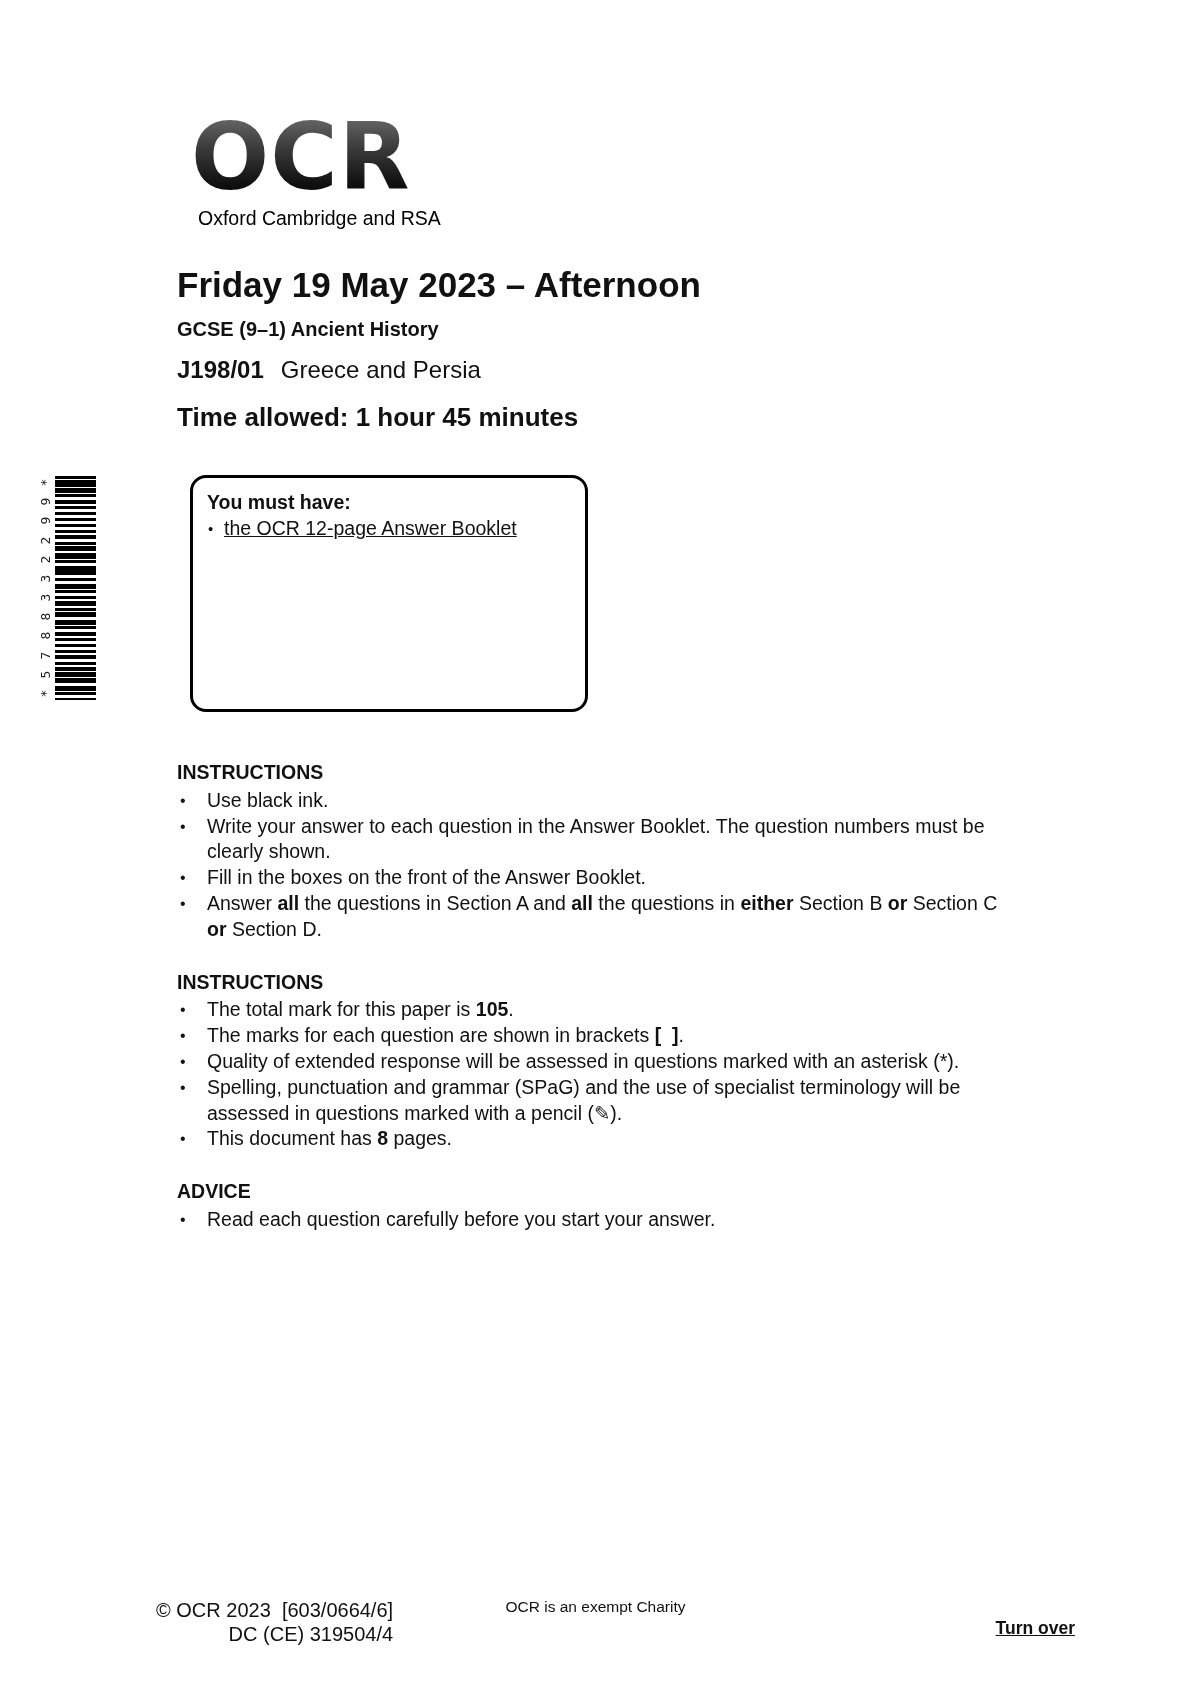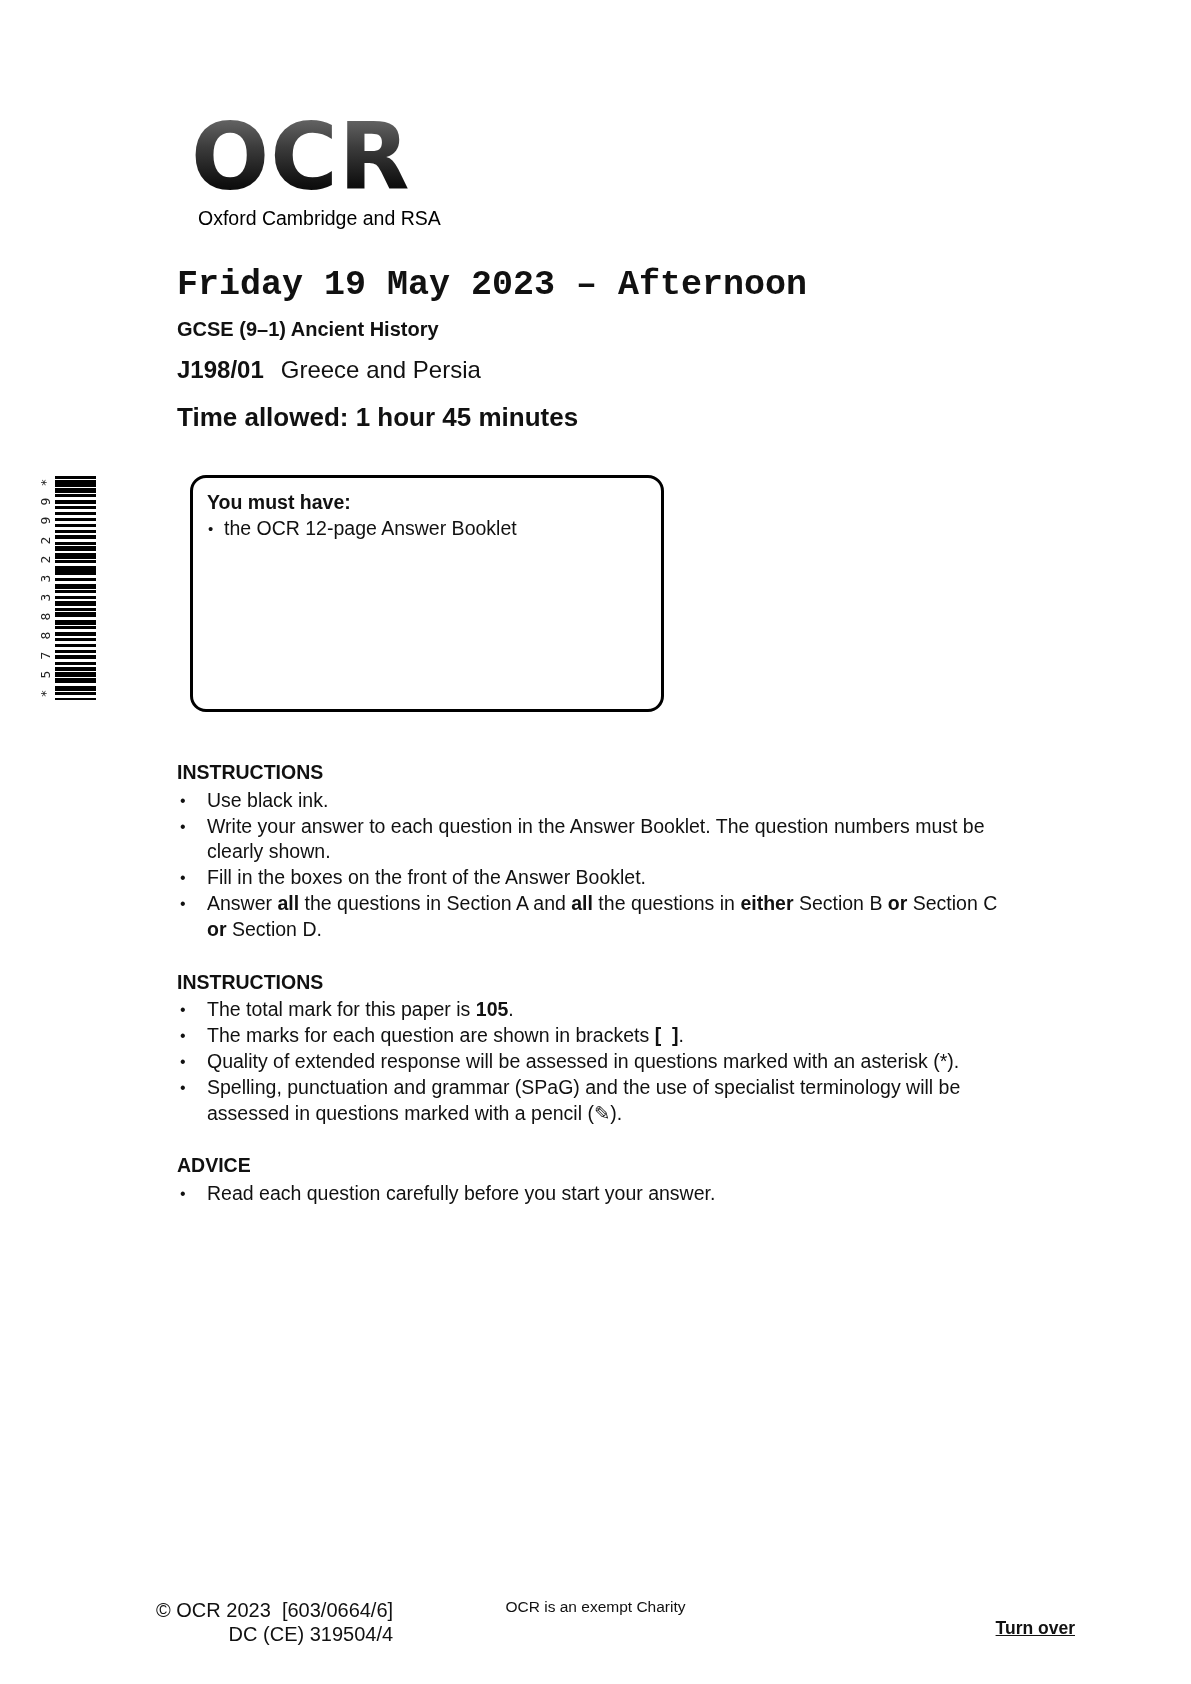--- a/index.html
+++ b/index.html
@@ -12,21 +12,21 @@
   .logo { position:absolute; left:191px; top:80px; }
   .logo-text {
     font-family:"DejaVu Sans", sans-serif;
     font-size:92px; font-weight:bold; line-height:1; letter-spacing:1px;
     background:linear-gradient(180deg,#6e6e6e 0%,#3c3c3c 38%,#101010 78%,#000 100%);
     -webkit-background-clip:text; background-clip:text; color:transparent;
   }
   .logo-tagline { font-size:19.5px; color:#000; margin:3px 0 0 7px; }
 
   
-  .title   { position:absolute; left:177px; top:210px; font-size:35px; font-weight:bold;font-family:Liberation Mono, monospace; }
+  .title   { position:absolute; left:177px; top:210px; font-size:35px; font-weight:bold; }
   .qual    { position:absolute; left:177px; top:269px; font-size:20px; font-weight:bold; }
   .paper   { position:absolute; left:177px; top:324px; font-size:24px; }
   .paper .code { font-weight:bold; margin-right:17px; }
   .time    { position:absolute; left:177px; top:370px; font-size:26px; font-weight:bold; }
 
   
   .barcode-bars {
     position:absolute; left:55px; top:444px; width:41px; height:224px;
     background-image:
       repeating-linear-gradient(180deg,#000 0 3px,transparent 3px 6px),
@@ -36,26 +36,26 @@
   }
   .barcode-label {
     position:absolute; left:37px; top:444px; height:224px; width:17px;
     display:flex; flex-direction:column; justify-content:space-between; align-items:center;
     font-family:"DejaVu Sans Mono", monospace; font-size:13px; color:#222;
   }
   .barcode-label span { display:block; transform:rotate(-90deg); line-height:1; }
 
   
   .musthave {
-    position:absolute; left:190px; top:443px; width:474px; height:237px;
+    position:absolute; left:190px; top:443px; width:398px; height:237px;
     border:3px solid #000; border-radius:16px; box-sizing:border-box;
     padding:13px 16px 0 14px;
   }
   .musthave-title { font-size:19.5px; font-weight:bold; margin:0 0 1px 0; }
-  .musthave ul { list-style:none; margin:0; padding:0; font-size:19.5px; line-height:26px; }
+  .musthave ul { list-style:none; margin:0; padding:0; font-size:19.5px; line-height:26px;text-decoration:underline; }
   .musthave li { position:relative; padding-left:17px; }
   .musthave li::before { content:"•"; position:absolute; left:1px; font-size:15px; top:1px; }
 
   
   .content { position:absolute; left:177px; top:728px; width:838px; font-size:19.5px; line-height:25.8px; }
   .content section + section { margin-top:27px; }
   .content h3 { font-size:19.5px; margin:0 0 2px 0; }
   .content ul { list-style:none; margin:0; padding:0; }
   .content li { position:relative; padding-left:30px; }
   .content li::before { content:"•"; position:absolute; left:3px; font-size:16px; }
@@ -116,20 +116,21 @@
           <li><span>Answer </span><b>all</b><span> the questions in Section A and </span><b>all</b><span> the questions in </span><b>either</b><span> Section B </span><b>or</b><span> Section C </span><b>or</b><span> Section D.</span></li>
         </ul>
     </section>
     <section>
       <h3>INSTRUCTIONS</h3>
       <ul>
           <li><span>The total mark for this paper is </span><b>105</b><span>.</span></li>
           <li><span>The marks for each question are shown in brackets </span><b>[&nbsp;&nbsp;]</b><span>.</span></li>
           <li><span>Quality of extended response will be assessed in questions marked with an asterisk (*).</span></li>
           <li><span>Spelling, punctuation and grammar (SPaG) and the use of specialist terminology will be assessed in questions marked with a pencil (✎).</span></li>
+          <li><span>This document has </span><b>8</b><span> pages.</span></li>
         </ul>
     </section>
     <section>
       <h3>ADVICE</h3>
       <ul>
           <li><span>Read each question carefully before you start your answer.</span></li>
         </ul>
     </section>
   </div>
 

